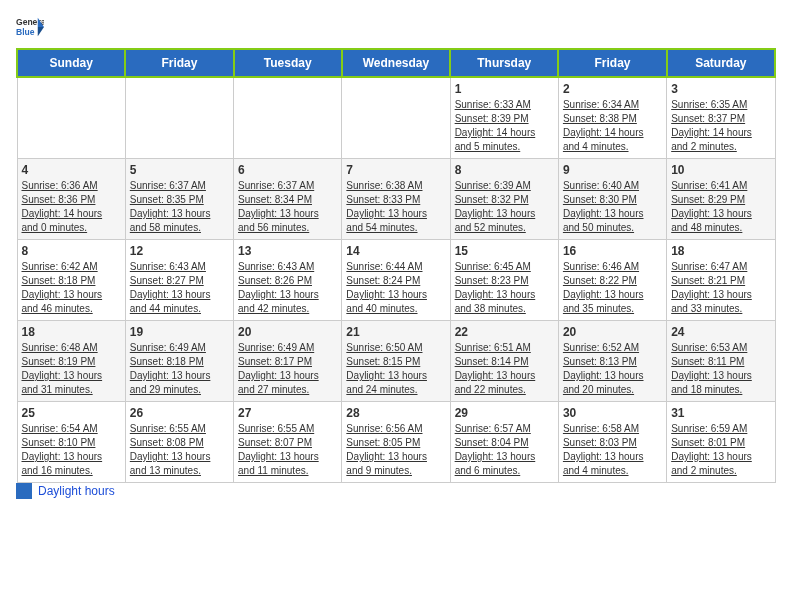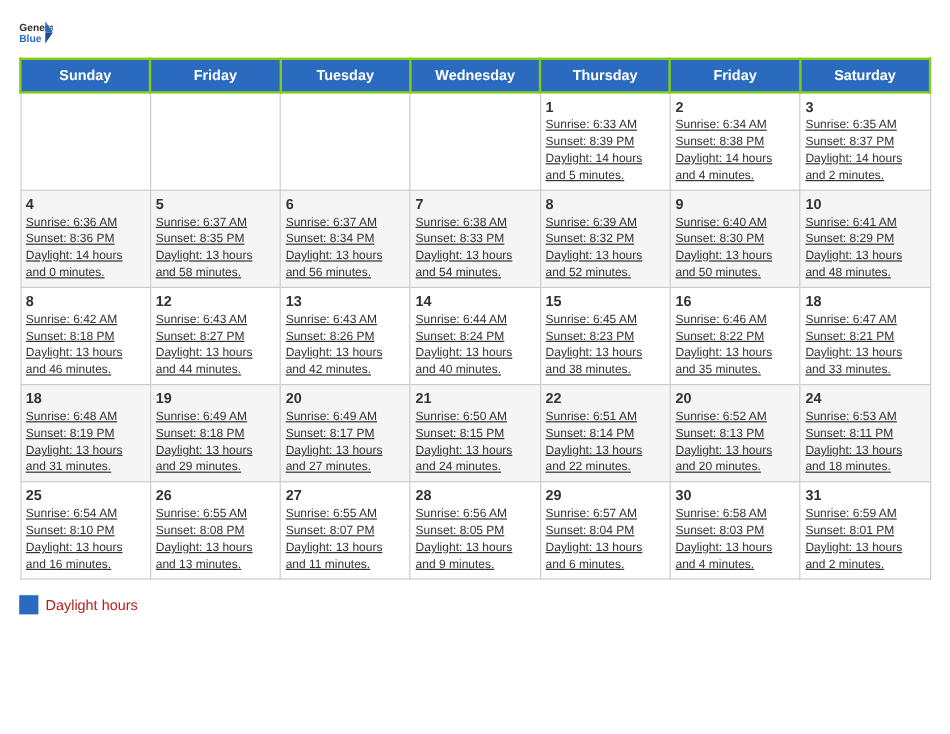--- a/index.html
+++ b/index.html
@@ -75,23 +75,23 @@
       color: #333;
       text-decoration: underline;
     }
     .empty-cell {
       background: #fff;
     }
     .legend {
       display: flex;
       align-items: center;
       gap: 6px;
-      margin-top: 13px;
+      margin-top: 0;
       font-size: 12px;
-      color: #b91c1c;
+      color: #1d4ed8;
     }
     .legend-box {
       width: 16px;
       height: 16px;
       background: #2a6bbf;
       display: inline-block;
     }
   </style>
 </head>
 <body>

